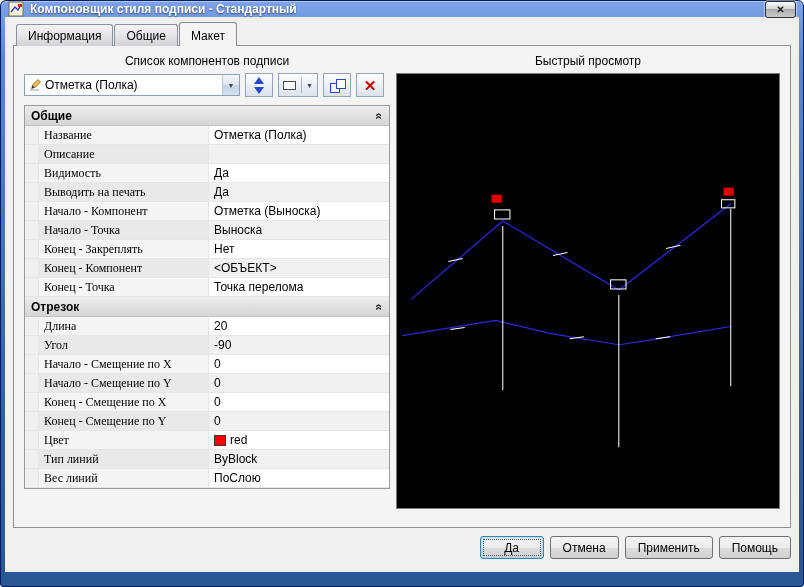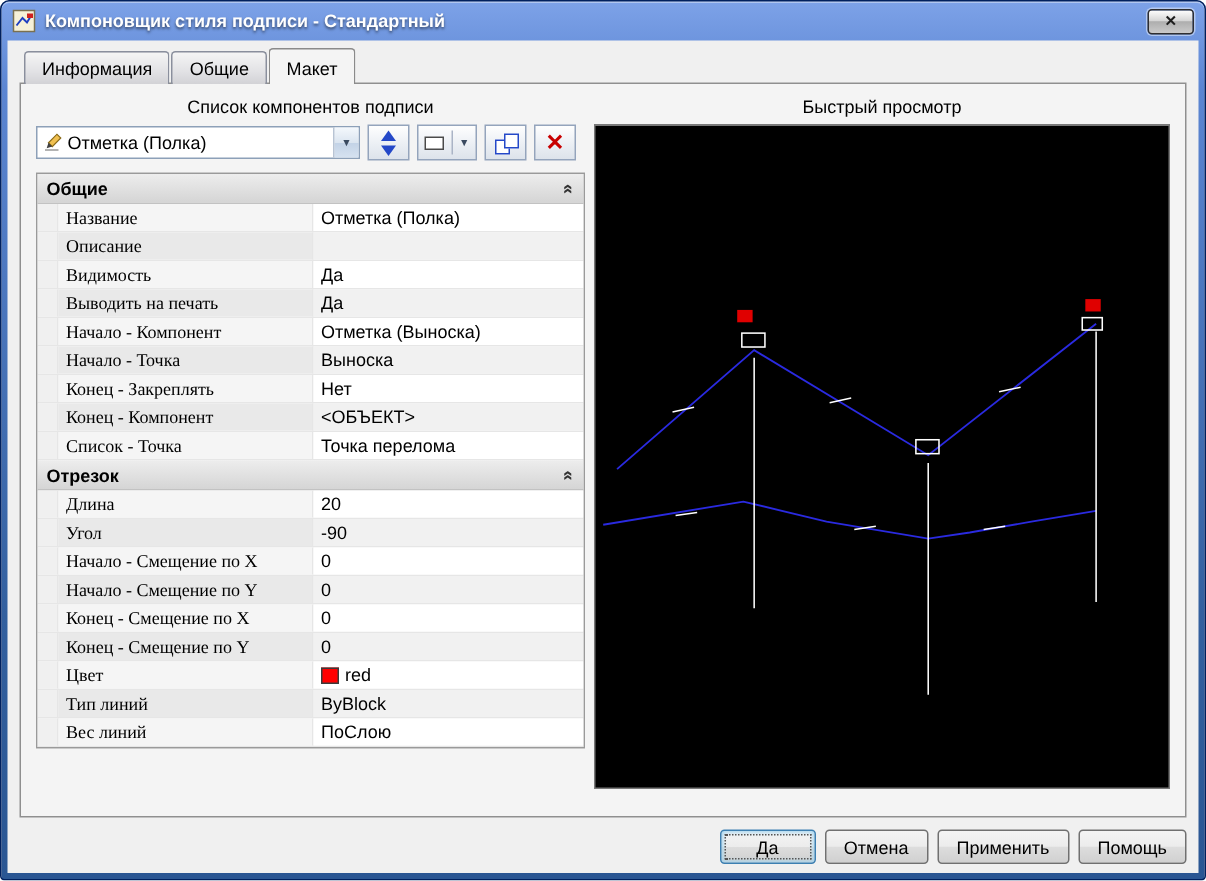--- a/index.html
+++ b/index.html
@@ -2,28 +2,28 @@
 <html><head>
 <meta charset="utf-8">
 <style>
   html,body{margin:0;padding:0;background:#ffffff;font-family:"Liberation Sans",sans-serif;font-size:12px;color:#000;}
   *{box-sizing:border-box;}
 
   .window{width:804px;height:587px;border:1px solid #00205e;border-radius:6px 6px 3px 3px;
     padding:0 4px 4px;background:linear-gradient(180deg,#8fadе6 0%,#7da2e8 2%,#5b85d2 10%,#33609f 70%,#2a5693 100%);
     background:linear-gradient(180deg,#7da2e8 0%,#5b85d2 10%,#33609f 70%,#2a5693 100%);
     box-shadow:inset 0 1px 0 rgba(255,255,255,.4);}
-  .titlebar{height:26px;display:flex;align-items:center;gap:6px;padding:0 3px;color:#fff;font-weight:bold;
+  .titlebar{height:16px;display:flex;align-items:center;gap:6px;padding:0 3px;color:#fff;font-weight:bold;
     text-shadow:0 1px 2px rgba(0,0,0,.55);}
   .app-icon{width:16px;height:16px;flex:none;display:block;}
   .close-btn{margin-left:auto;width:31px;height:17px;border:1px solid #2e2e30;border-radius:3px;
     background:linear-gradient(#fdfdfd,#d6d6d6 45%,#aeaeae 50%,#cacaca);display:flex;align-items:center;justify-content:center;
     color:#1c1c1c;font-size:10px;font-weight:bold;text-shadow:none;box-shadow:0 0 0 1px rgba(255,255,255,.45);cursor:default;}
 
-  .client{height:calc(100% - 26px);background:#f0f0f0;display:flex;flex-direction:column;padding:7px 8px 6px;}
+  .client{height:calc(100% - 26px);background:#f0f0f0;display:flex;flex-direction:column;padding:7px 8px 13px;}
 
   .tabstrip{display:flex;margin-left:3px;position:relative;z-index:2;}
   .tab{padding:4px 11px 3px;border:1px solid #8a8f9d;border-bottom:none;border-radius:3px 3px 0 0;
     background:linear-gradient(#f5f5f5,#e2e2e5 60%,#d2d2d6);margin-right:1px;cursor:default;white-space:nowrap;}
   .tab.active{background:#f4f4f4;margin-top:-2px;padding-top:6px;border-color:#8a8a8a;position:relative;text-align:center;}
   .tab.active::after{content:"";position:absolute;left:1px;right:1px;bottom:-1px;height:2px;background:#f4f4f4;}
 
   .tabpanel{flex:1;min-height:0;border:1px solid #8f8f8f;background:#f4f4f4;margin-top:-1px;padding:8px 10px 10px;
     display:flex;gap:6px;}
 
@@ -199,21 +199,21 @@
             </div>
             <div class="pg-row alt">
               <span class="pg-ind"></span>
               <span class="pg-name">Конец - Компонент</span>
               <span class="pg-val">
                 <span>&lt;ОБЪЕКТ&gt;</span>
               </span>
             </div>
             <div class="pg-row">
               <span class="pg-ind"></span>
-              <span class="pg-name">Список - Точка</span>
+              <span class="pg-name">Конец - Точка</span>
               <span class="pg-val">
                 <span>Точка перелома</span>
               </span>
             </div>
             <div class="pg-header">
               <span>Отрезок</span>
               <span class="pg-chev">«</span>
             </div>
             <div class="pg-row">
               <span class="pg-ind"></span>

